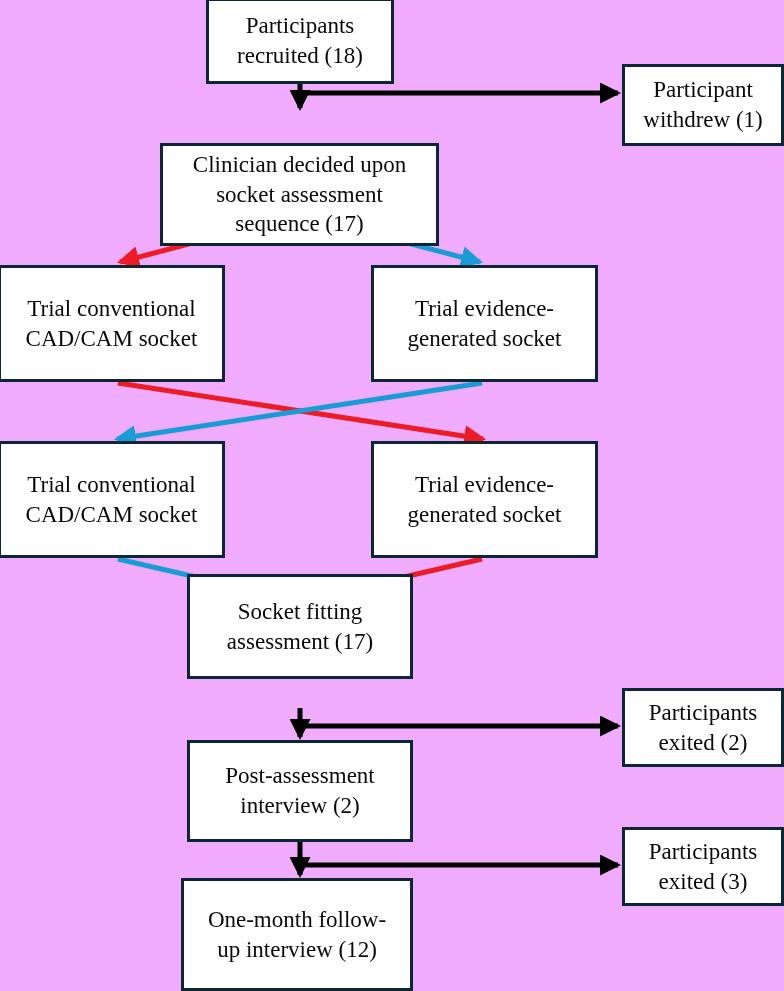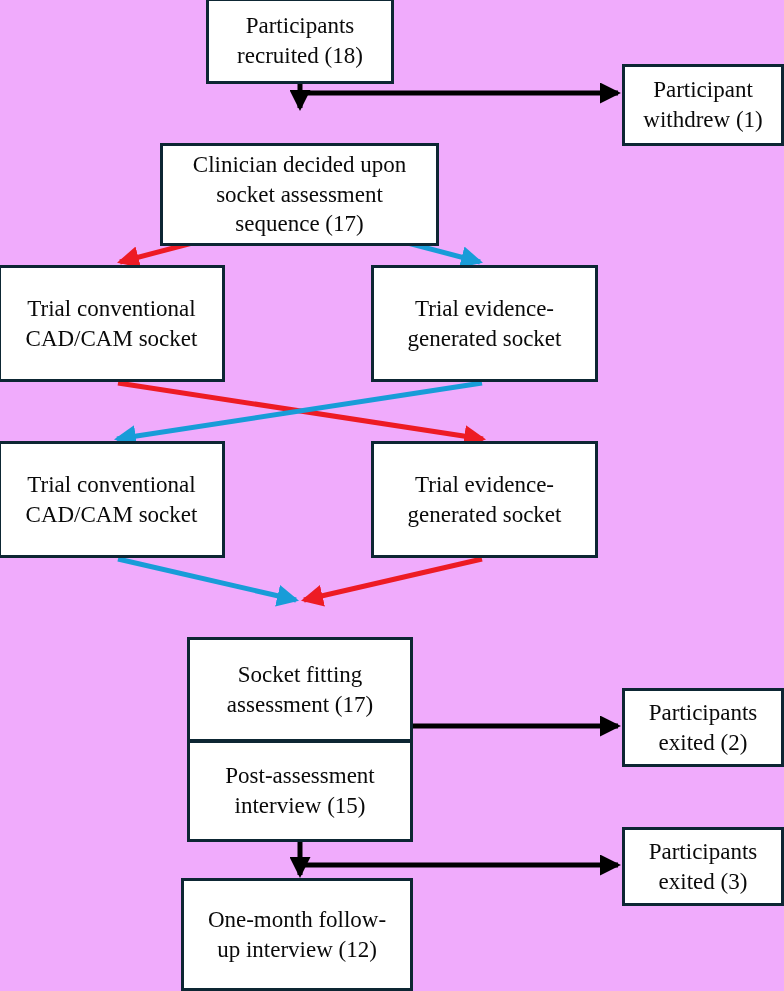--- a/index.html
+++ b/index.html
@@ -140,33 +140,33 @@
   <div class="node" style="left:-2px; top:441px; width:227px; height:117px;">
     <span class="txt">Trial conventional
 CAD/CAM socket</span>
   </div>
 
   <div class="node" style="left:371px; top:441px; width:227px; height:117px;">
     <span class="txt">Trial evidence-
 generated socket</span>
   </div>
 
-  <div class="node" style="left:187px; top:637px; width:226px; height:105px;">
+  <div class="node" style="left:187px; top:574px; width:226px; height:105px;">
     <span class="txt">Socket fitting
 assessment (17)</span>
   </div>
 
   <div class="node" style="left:622px; top:688px; width:162px; height:79px;">
     <span class="txt">Participants
 exited (2)</span>
   </div>
 
   <div class="node" style="left:187px; top:740px; width:226px; height:102px;">
     <span class="txt">Post-assessment
-interview (15)</span>
+interview (2)</span>
   </div>
 
   <div class="node" style="left:622px; top:827px; width:162px; height:79px;">
     <span class="txt">Participants
 exited (3)</span>
   </div>
 
   <div class="node" style="left:181px; top:878px; width:232px; height:113px;">
     <span class="txt">One-month follow-
 up interview (12)</span>

